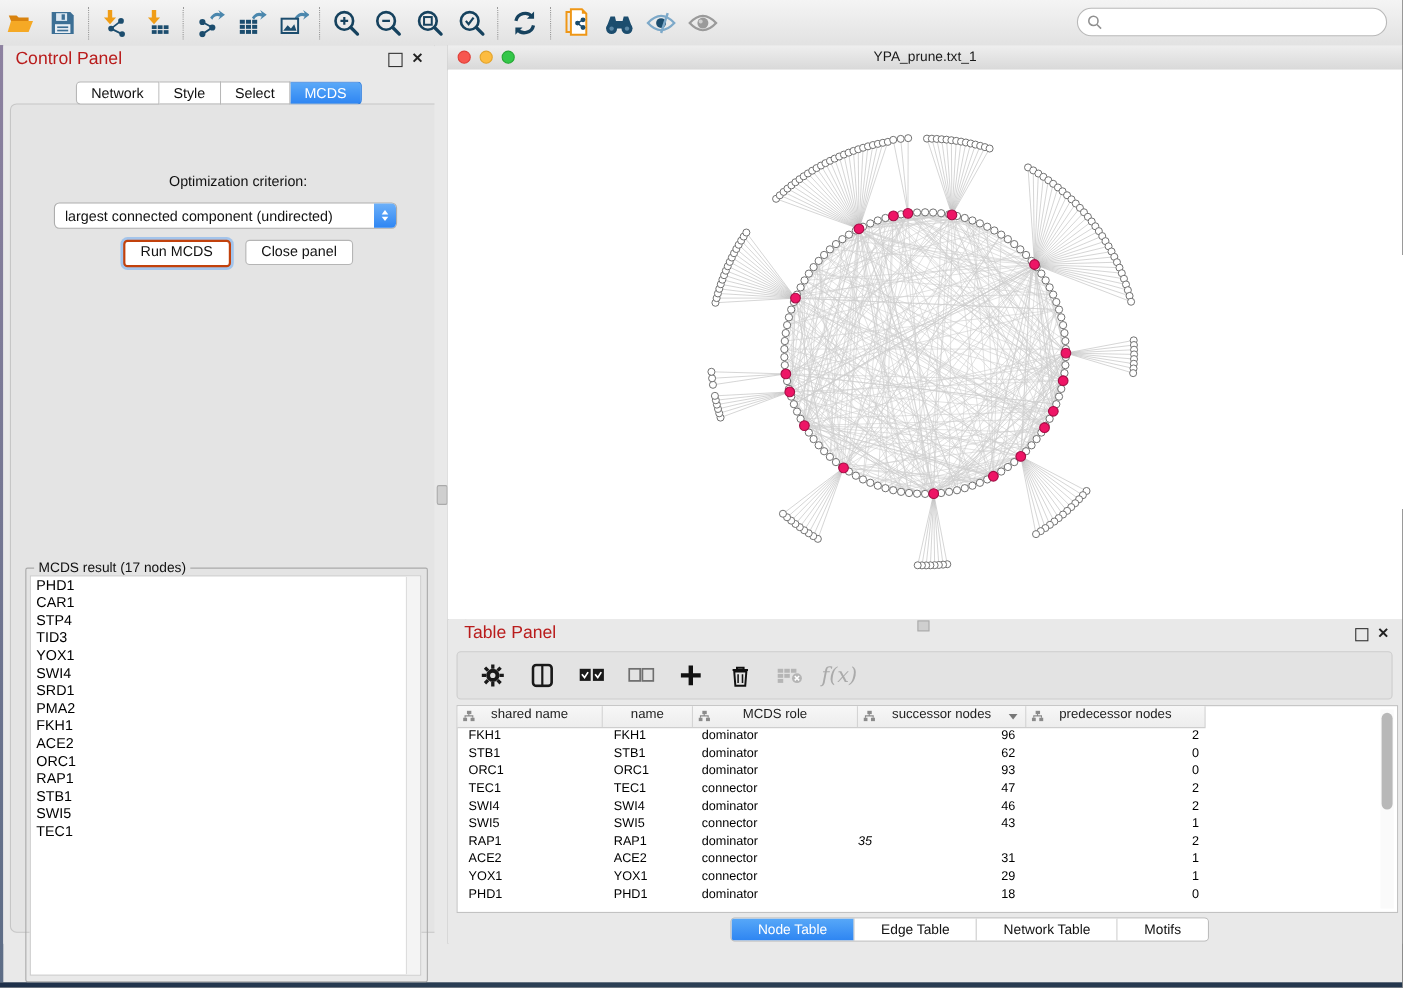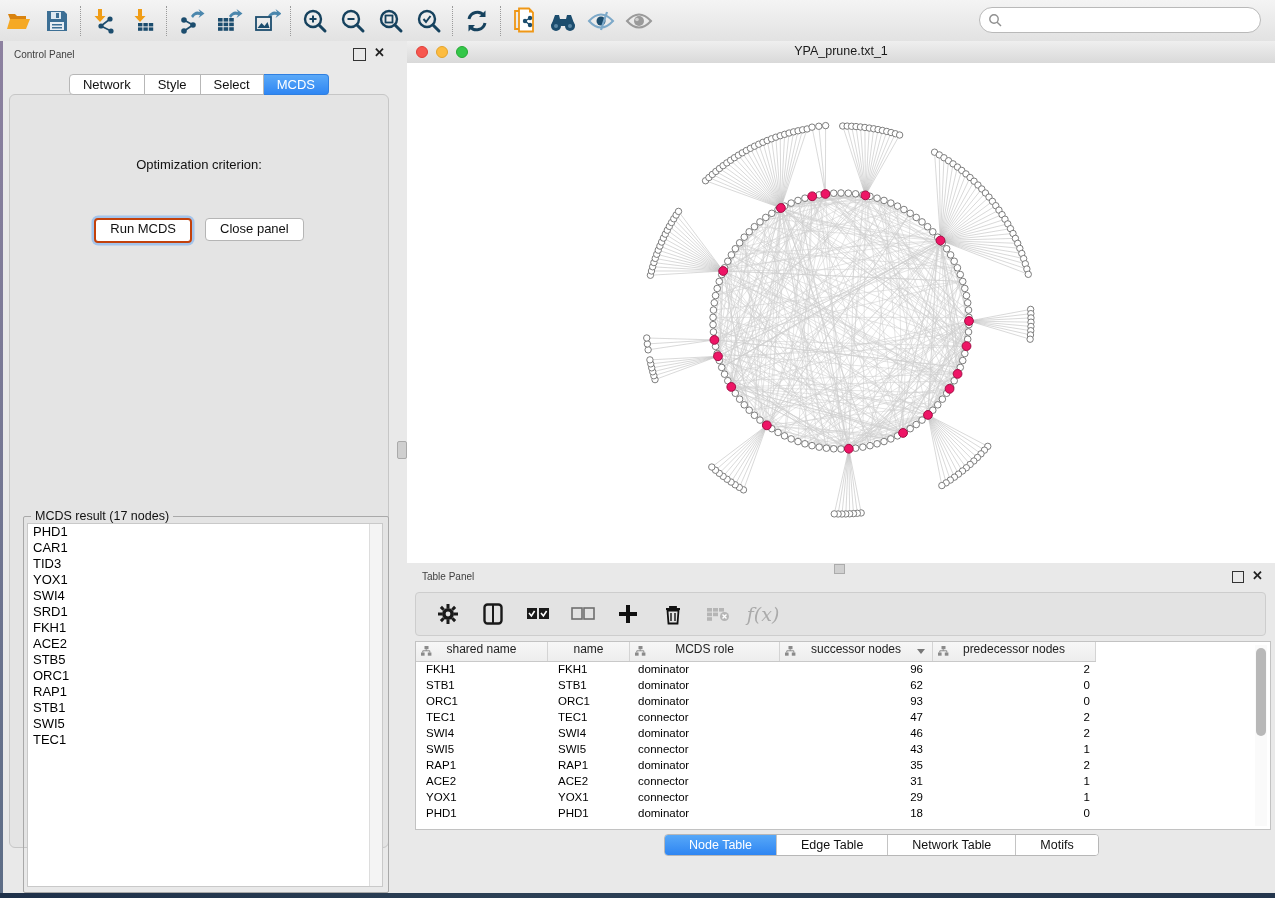--- a/index.html
+++ b/index.html
@@ -14,32 +14,32 @@
   .tsep{width:1px;height:30px;margin:0 4px;border-left:1px dotted #9a9a9a;}
   .searchbox{position:absolute;right:14px;top:7px;width:282px;height:26px;background:#fff;
     border:1px solid #b9b9b9;border-radius:13px;display:flex;align-items:center;padding-left:8px;box-sizing:border-box;}
   .searchbox input{border:none;outline:none;flex:1;font-size:12px;background:transparent;margin-left:4px;}
   
   .desk-left{position:absolute;left:0;top:41px;width:3px;height:852px;background:linear-gradient(#8d81a0,#5d6d86);}
   .desk-bottom{position:absolute;left:0;top:893px;width:1275px;height:5px;background:linear-gradient(90deg,#1e3049,#2c4055 40%,#24364d);}
   
   .cpanel{position:absolute;left:3px;top:41px;width:392px;height:817px;background:#e9e9e9;}
   .panel-head{position:absolute;left:0;top:0;width:100%;height:26px;display:flex;align-items:center;}
-  .panel-title{font-size:10px;margin-left:11px;color:#404040;}
+  .panel-title{font-size:16px;margin-left:11px;color:#b91c1c;}
   .wb{position:absolute;top:7px;width:11px;height:11px;}
   .float-box{border:1.5px solid #333;}
   .close-x{font-size:13px;font-weight:bold;color:#222;line-height:11px;top:6px;}
   .ctab-row{position:absolute;left:0;top:33px;width:100%;display:flex;justify-content:center;z-index:3;}
   .ctab{height:19px;line-height:19px;padding:0 13px;font-size:13px;background:#fff;
     border:1px solid #b7b7b7;border-left:none;cursor:default;}
   .ctab:first-child{border-left:1px solid #b7b7b7;border-radius:4px 0 0 4px;}
   .ctab:last-child{border-radius:0 4px 4px 0;}
   .ctab.sel{background:linear-gradient(#5aa9f8,#2f86f3);border-color:#2f7fe0;color:#fff;}
   .cbody{position:absolute;left:6px;top:53px;width:378px;height:752px;background:#e4e4e4;
-    border:1px solid #c6c6c6;border-radius:6px;}
+    border:1px solid #c6c6c6;border-radius:6px;padding-left:35px;}
   .opt-label{position:absolute;left:0;top:62px;width:100%;text-align:center;font-size:13px;color:#111;}
   .combo{position:absolute;left:39px;top:89px;width:312px;height:24px;background:#fff;border:1px solid #adadad;
     border-radius:5px;box-sizing:border-box;display:flex;align-items:center;}
   .combo-text{flex:1;font-size:13px;padding-left:9px;white-space:nowrap;overflow:hidden;}
   .combo-step{width:20px;height:22px;margin:0;border-radius:0 4px 4px 0;background:linear-gradient(#6cb0f9,#2f86f3);
     display:flex;flex-direction:column;align-items:center;justify-content:center;gap:2px;}
   .chev{width:0;height:0;border-left:3.5px solid transparent;border-right:3.5px solid transparent;}
   .chev.up{border-bottom:4px solid #fff;}
   .chev.dn{border-top:4px solid #fff;}
   .btnrow{position:absolute;left:0;top:123px;width:100%;display:flex;justify-content:center;gap:13px;}
@@ -266,37 +266,45 @@
       <span class="wb close-x" style="right:10px;border:none;">✕</span>
     </div>
     <div class="ctab-row">
         <div class="ctab">Network</div>
         <div class="ctab">Style</div>
         <div class="ctab">Select</div>
         <div class="ctab sel">MCDS</div>
       </div>
     <div class="cbody">
       <div class="opt-label">Optimization criterion:</div>
+      <div class="combo">
+        <span class="combo-text">largest connected component (undirected)</span>
+        <span class="combo-step">
+          <span class="chev up"></span>
+            <span class="chev dn"></span>
+        </span>
+      </div>
       <div class="btnrow">
         <div class="mbtn focus">Run MCDS</div>
         <div class="mbtn">Close panel</div>
       </div>
       <div class="groupbox">
         <span class="grouplegend">MCDS result (17 nodes)</span>
         <div class="listarea">
           <div id="mcds-items">
               <div class="list-item">PHD1</div>
               <div class="list-item">CAR1</div>
+              <div class="list-item">STP4</div>
               <div class="list-item">TID3</div>
               <div class="list-item">YOX1</div>
               <div class="list-item">SWI4</div>
               <div class="list-item">SRD1</div>
+              <div class="list-item">PMA2</div>
               <div class="list-item">FKH1</div>
               <div class="list-item">ACE2</div>
-              <div class="list-item">STB5</div>
               <div class="list-item">ORC1</div>
               <div class="list-item">RAP1</div>
               <div class="list-item">STB1</div>
               <div class="list-item">SWI5</div>
               <div class="list-item">TEC1</div>
             </div>
           <div class="vtrack"></div>
         </div>
       </div>
     </div>
@@ -1277,21 +1285,21 @@
             <div class="tcell" style="width: 132px; text-align: left; padding-left: 10px;">SWI5</div>
             <div class="tcell" style="width: 82px; text-align: left; padding-left: 10px;">SWI5</div>
             <div class="tcell" style="width: 150px; text-align: left; padding-left: 8px;">connector</div>
             <div class="tcell" style="width: 153px; text-align: right; padding-right: 10px;">43</div>
             <div class="tcell" style="width: 163px; text-align: right; padding-right: 6px;">1</div>
           </div>
           <div class="trow">
             <div class="tcell" style="width: 132px; text-align: left; padding-left: 10px;">RAP1</div>
             <div class="tcell" style="width: 82px; text-align: left; padding-left: 10px;">RAP1</div>
             <div class="tcell" style="width: 150px; text-align: left; padding-left: 8px;">dominator</div>
-            <div class="tcell" style="width: 153px; text-align: right; padding-right: 10px;">35</div>
+            <div class="tcell" style="width: 153px; text-align: left; padding-right: 10px; font-style: italic;">35</div>
             <div class="tcell" style="width: 163px; text-align: right; padding-right: 6px;">2</div>
           </div>
           <div class="trow">
             <div class="tcell" style="width: 132px; text-align: left; padding-left: 10px;">ACE2</div>
             <div class="tcell" style="width: 82px; text-align: left; padding-left: 10px;">ACE2</div>
             <div class="tcell" style="width: 150px; text-align: left; padding-left: 8px;">connector</div>
             <div class="tcell" style="width: 153px; text-align: right; padding-right: 10px;">31</div>
             <div class="tcell" style="width: 163px; text-align: right; padding-right: 6px;">1</div>
           </div>
           <div class="trow">

